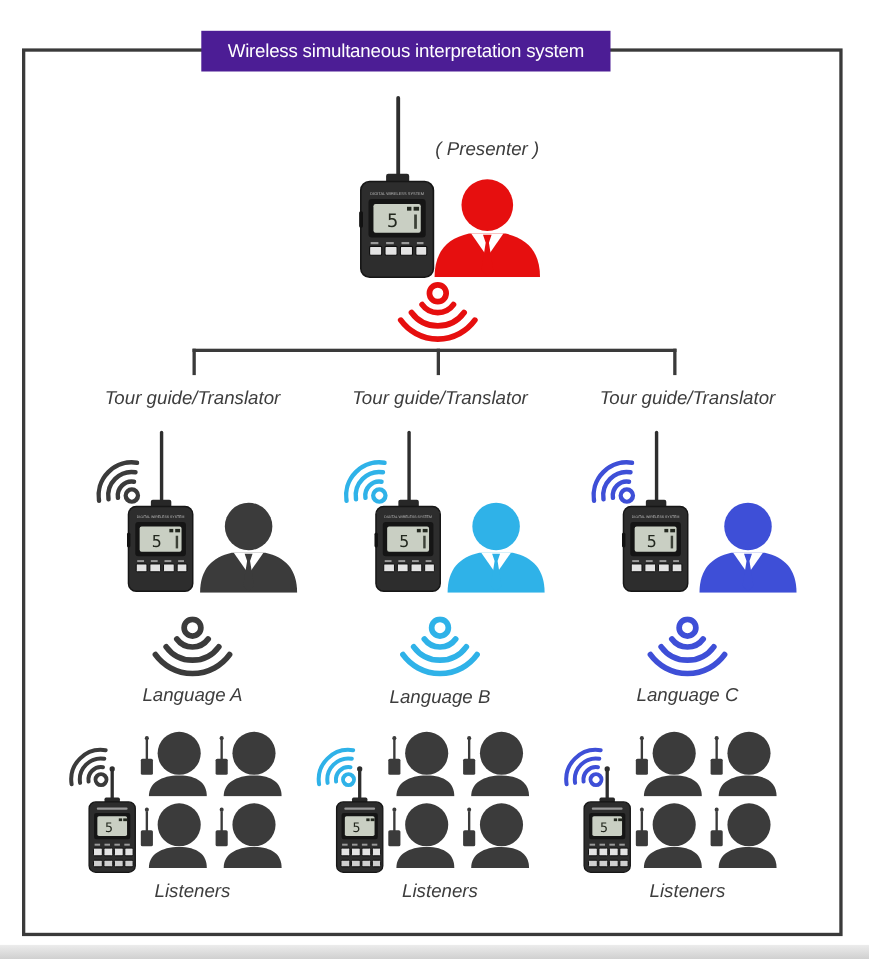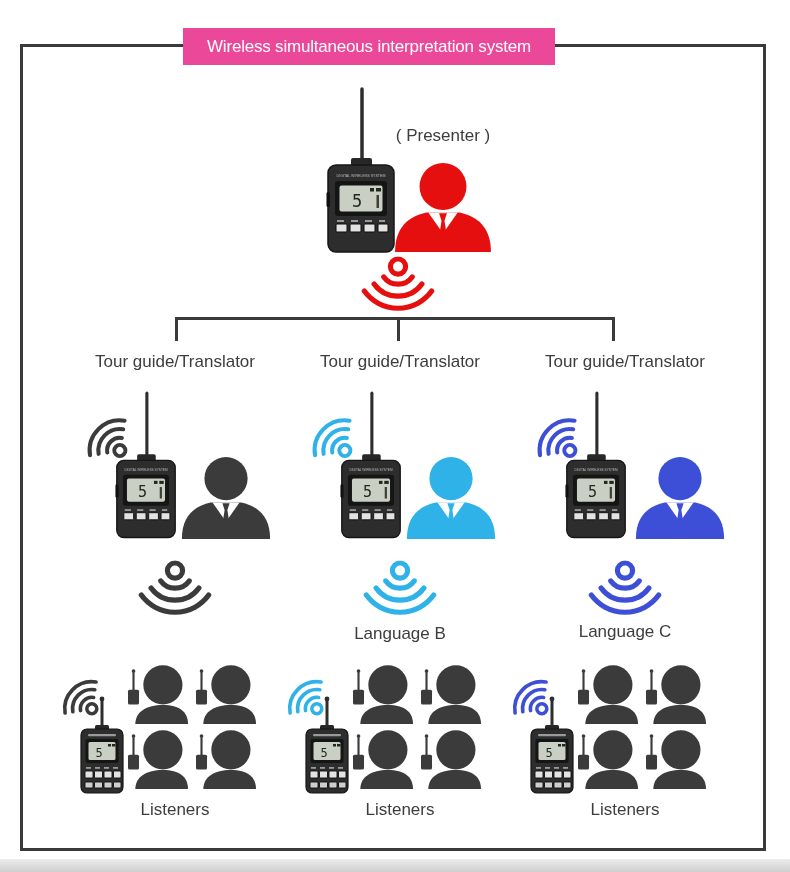--- a/index.html
+++ b/index.html
@@ -16,20 +16,21 @@
     background:linear-gradient(#ececec,#cfcfcf);
   }
   .title-banner{
     position:absolute;left:183px;top:28px;width:372px;height:37px;
     display:flex;align-items:center;justify-content:center;
     color:#fff;font-size:17px;letter-spacing:-0.2px;z-index:5;
   }
   .lbl{
     position:absolute;color:#3d3d3d;font-size:17px;text-align:center;
     white-space:nowrap;
+    font-style:italic;
   }
   .line{position:absolute;background:#3a3a3a;}
   svg.accent{color:var(--ac);}
   .dark{color:#3b3b3b;}
   
   .cluster{position:absolute;left:0;top:0;width:790px;height:872px;pointer-events:none;}
   .col{position:absolute;top:0;width:260px;height:872px;}
   .col0{left:45px;} .col1{left:270px;} .col2{left:495px;}
   .abs{position:absolute;}
 </style>
@@ -126,21 +127,21 @@
         <rect x="34.5" y="88" width="7.5" height="6" rx="1"></rect>
       </g>
     </symbol>
   </defs>
 </svg>
 
 <div class="canvas">
 
   <div class="frame"></div>
 
-  <div class="title-banner" style="background-color: #ec4899;">
+  <div class="title-banner" style="background-color: #4c1d95;">
     <span>Wireless simultaneous interpretation system</span>
   </div>
 
   <div class="cluster" style="--ac: #e60f0f;">
     <div class="lbl" style="left:358px;top:126px;width:170px;">( Presenter )</div>
     <svg class="abs" style="left:326px;top:84px" width="70" height="170">
         <use href="#sym-device"></use>
       </svg>
     <svg class="abs accent" style="left:394px;top:162px" width="98" height="90" viewBox="0 0 100 92">
         <use href="#sym-person-suit"></use>
@@ -162,20 +163,21 @@
       </svg>
     <svg class="abs" style="left:70px;top:388px" width="62" height="152" viewBox="0 0 70 170">
         <use href="#sym-device"></use>
       </svg>
     <svg class="abs accent" style="left:136px;top:456px" width="90" height="83" viewBox="0 0 100 92">
         <use href="#sym-person-suit"></use>
       </svg>
     <svg class="abs accent" style="left:90px;top:560px" width="80" height="58" viewBox="0 0 100 72">
         <use href="#sym-broadcast"></use>
       </svg>
+    <div class="lbl" style="left:30px;top:622px;width:200px;">Language A</div>
     <svg class="abs accent" style="left:12px;top:676px" width="52" height="52" viewBox="0 0 100 100">
         <use href="#sym-wifi"></use>
       </svg>
     <svg class="abs" style="left:34px;top:694px" width="46" height="102">
         <use href="#sym-device-small"></use>
       </svg>
     <svg class="abs dark" style="left:82px;top:664px" width="62" height="60" viewBox="0 0 100 98">
         <use href="#sym-person-listener"></use>
       </svg>
     <svg class="abs dark" style="left:150px;top:664px" width="62" height="60" viewBox="0 0 100 98">

